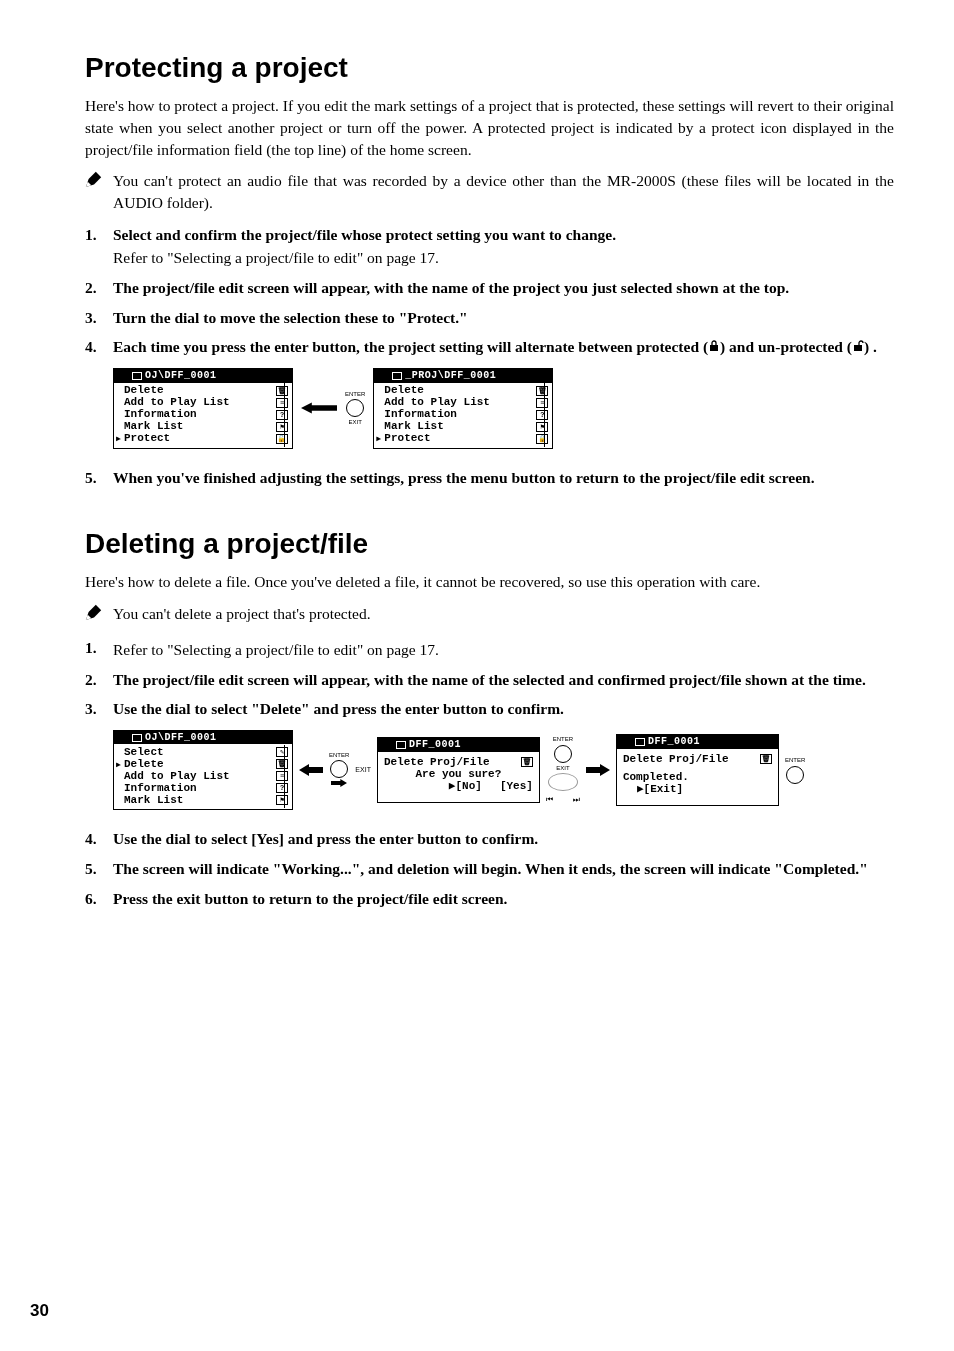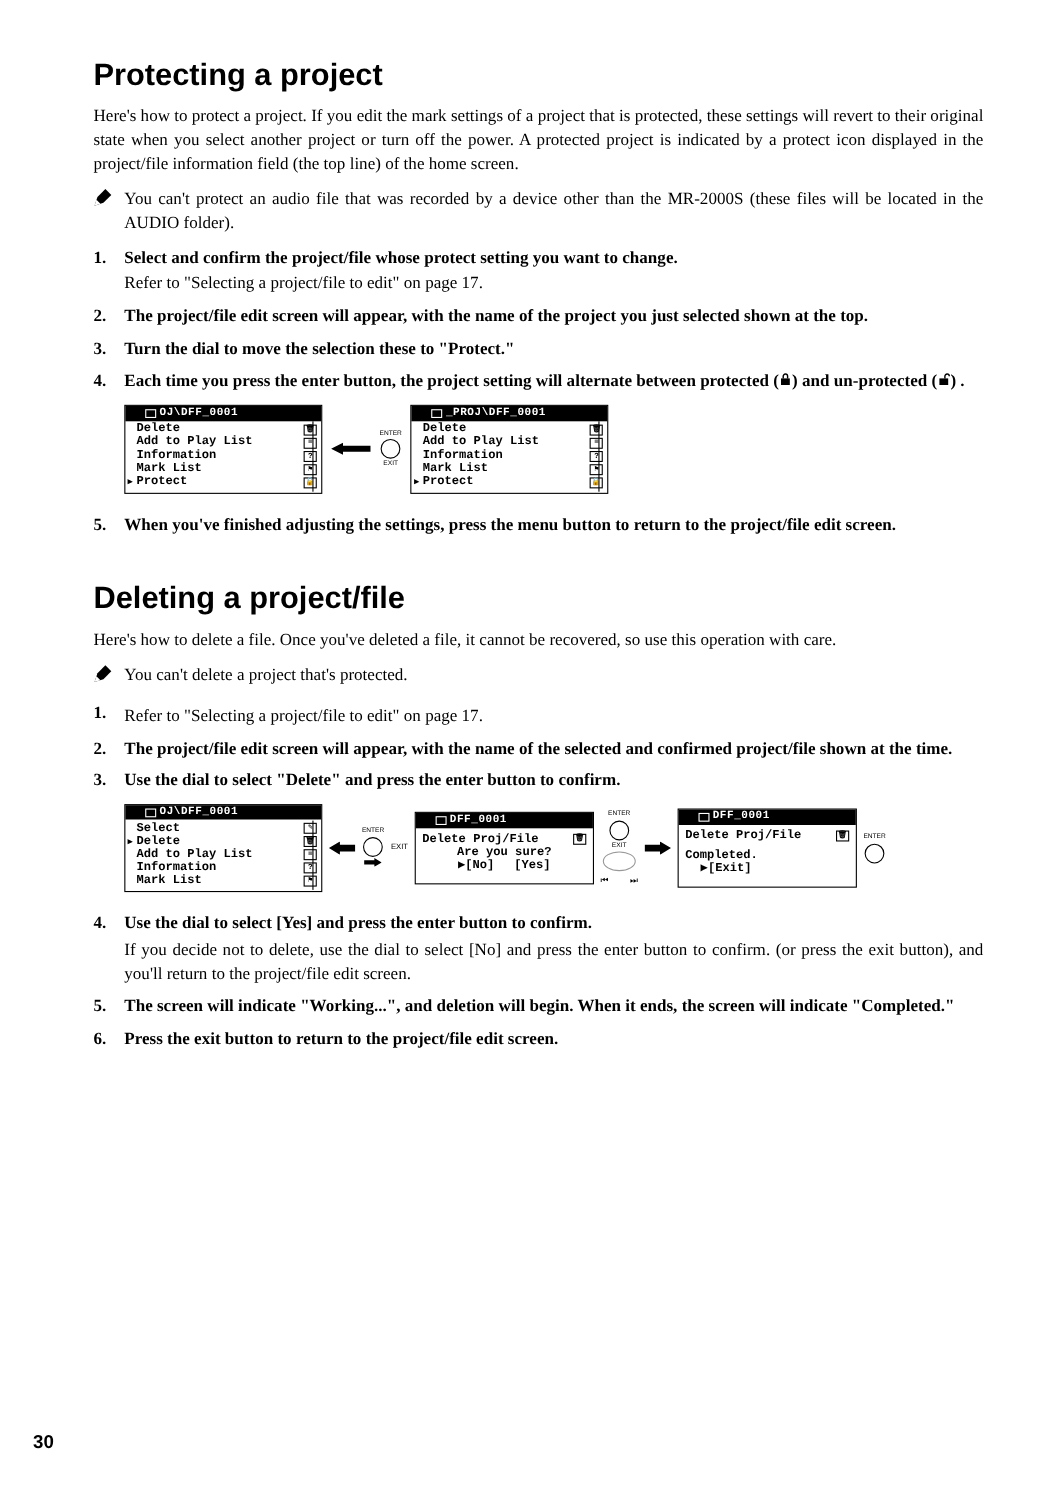--- a/index.html
+++ b/index.html
@@ -396,21 +396,21 @@
         <span>DFF_0001</span>
       </div>
     <div class="lcd-body" style="padding:4px 6px 10px 6px">
       <div class="lcd-line" style="justify-content:space-between">
           <span>Delete Proj/File</span>
           <span class="mini-icon">🗑</span>
         </div>
       <div class="lcd-line" style="justify-content:center">
           <span>Are you sure?</span>
         </div>
-      <div class="lcd-line" style="justify-content:center;gap:18px">
+      <div class="lcd-line" style="justify-content:flex-end;gap:18px">
           <span>▶[No]</span>
           <span>[Yes]</span>
         </div>
     </div>
   </div>
 
   <div class="dial-col">
     <span>ENTER</span>
     <div class="dial"></div>
     <span style="font-size:6px">EXIT</span>
@@ -449,21 +449,20 @@
   <div class="dial-col">
     <span>ENTER</span>
     <div class="dial"></div>
   </div>
 </div>
 
 <div class="step-row">
   <span class="step-num">4.</span>
   <div class="step-body">
     <div class="step-bold">Use the dial to select [Yes] and press the enter button to confirm.</div>
-    <div class="step-sub">If you decide not to delete, use the dial to select [No] and press the enter button to confirm. (or press the exit button), and you'll return to the project/file edit screen.</div>
   </div>
 </div>
 
 <div class="step-row">
   <span class="step-num">5.</span>
   <div class="step-body">
     <div class="step-bold">The screen will indicate "Working...", and deletion will begin. When it ends, the screen will indicate "Completed."</div>
   </div>
 </div>
 

